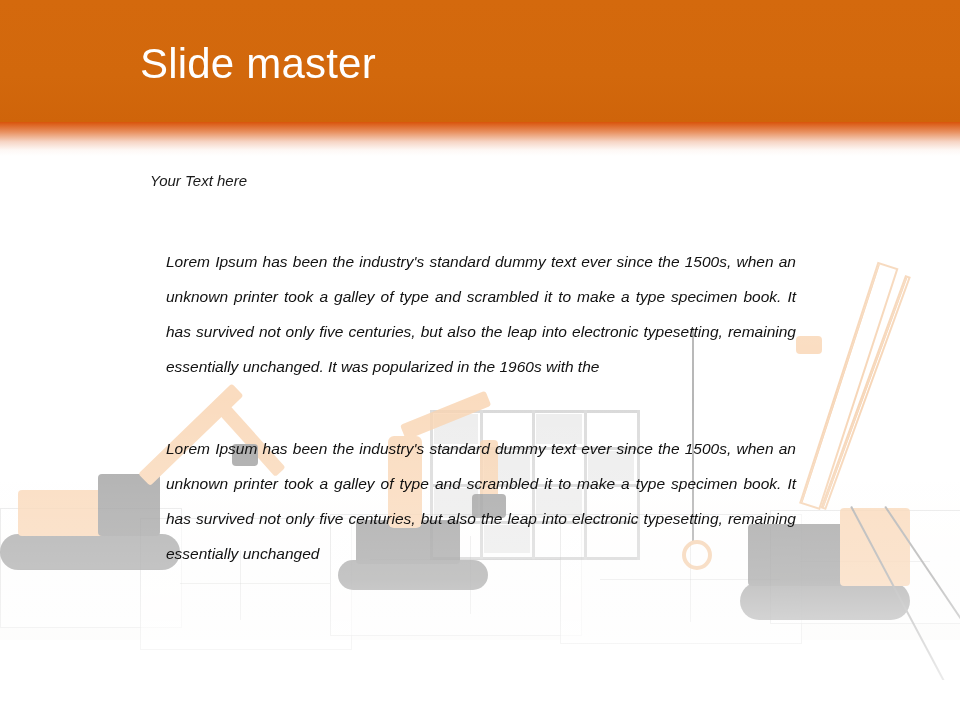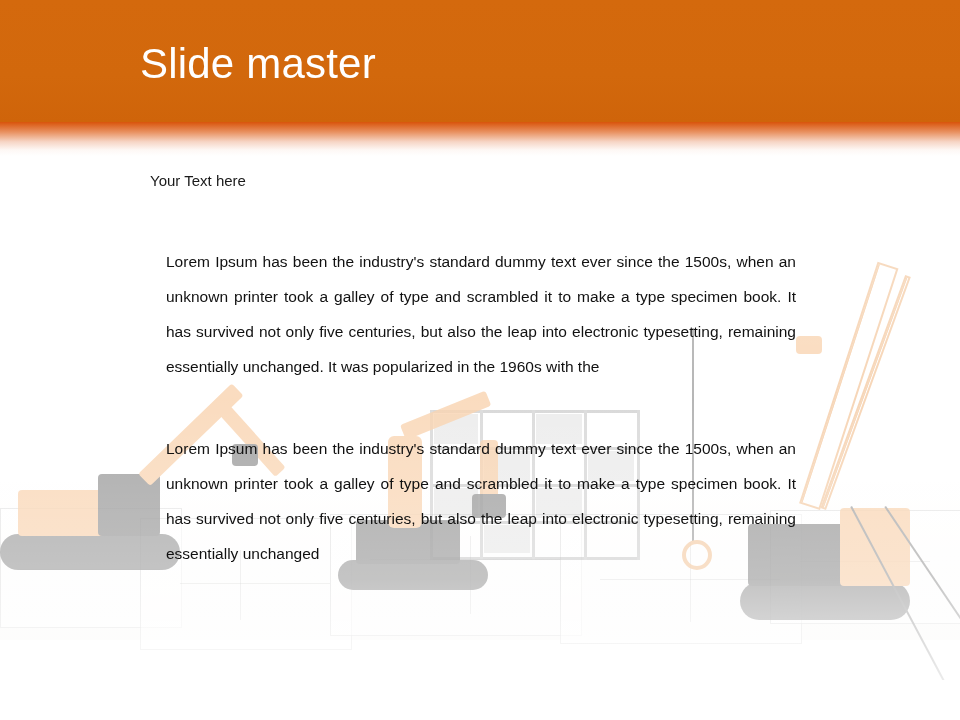--- a/index.html
+++ b/index.html
@@ -170,20 +170,21 @@
     letter-spacing: 0.2px;
     white-space: nowrap;
   }
 
   
   .content {
     position: absolute;
     left: 150px;
     top: 170px;
     width: 662px;
+    font-style: italic;
   }
   .subhead {
     font-size: 15px;
     color: #1a1a1a;
     line-height: 22px;
     margin: 0 0 52px 0;
   }
   .para {
     font-size: 15.5px;
     color: #111111;

